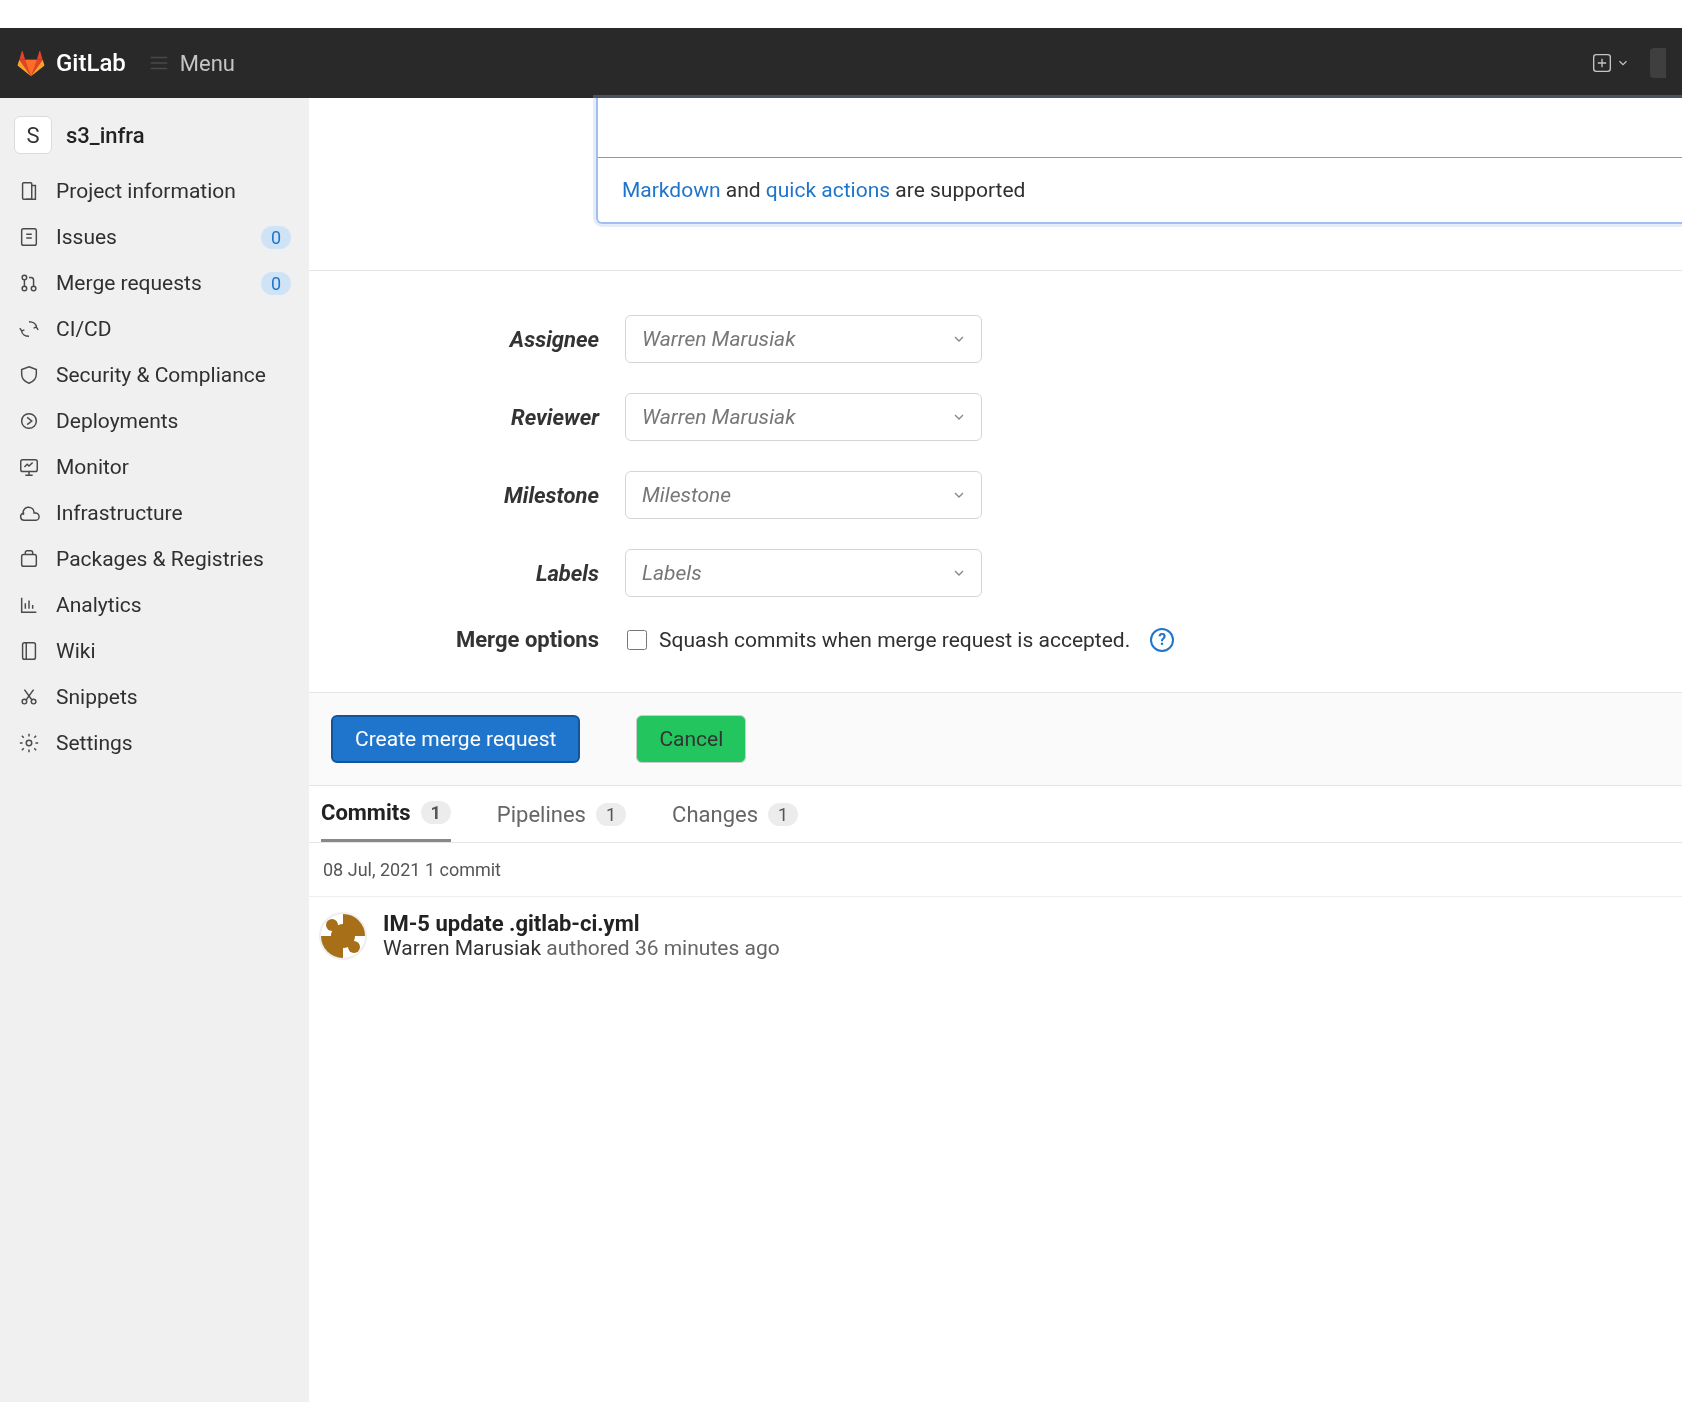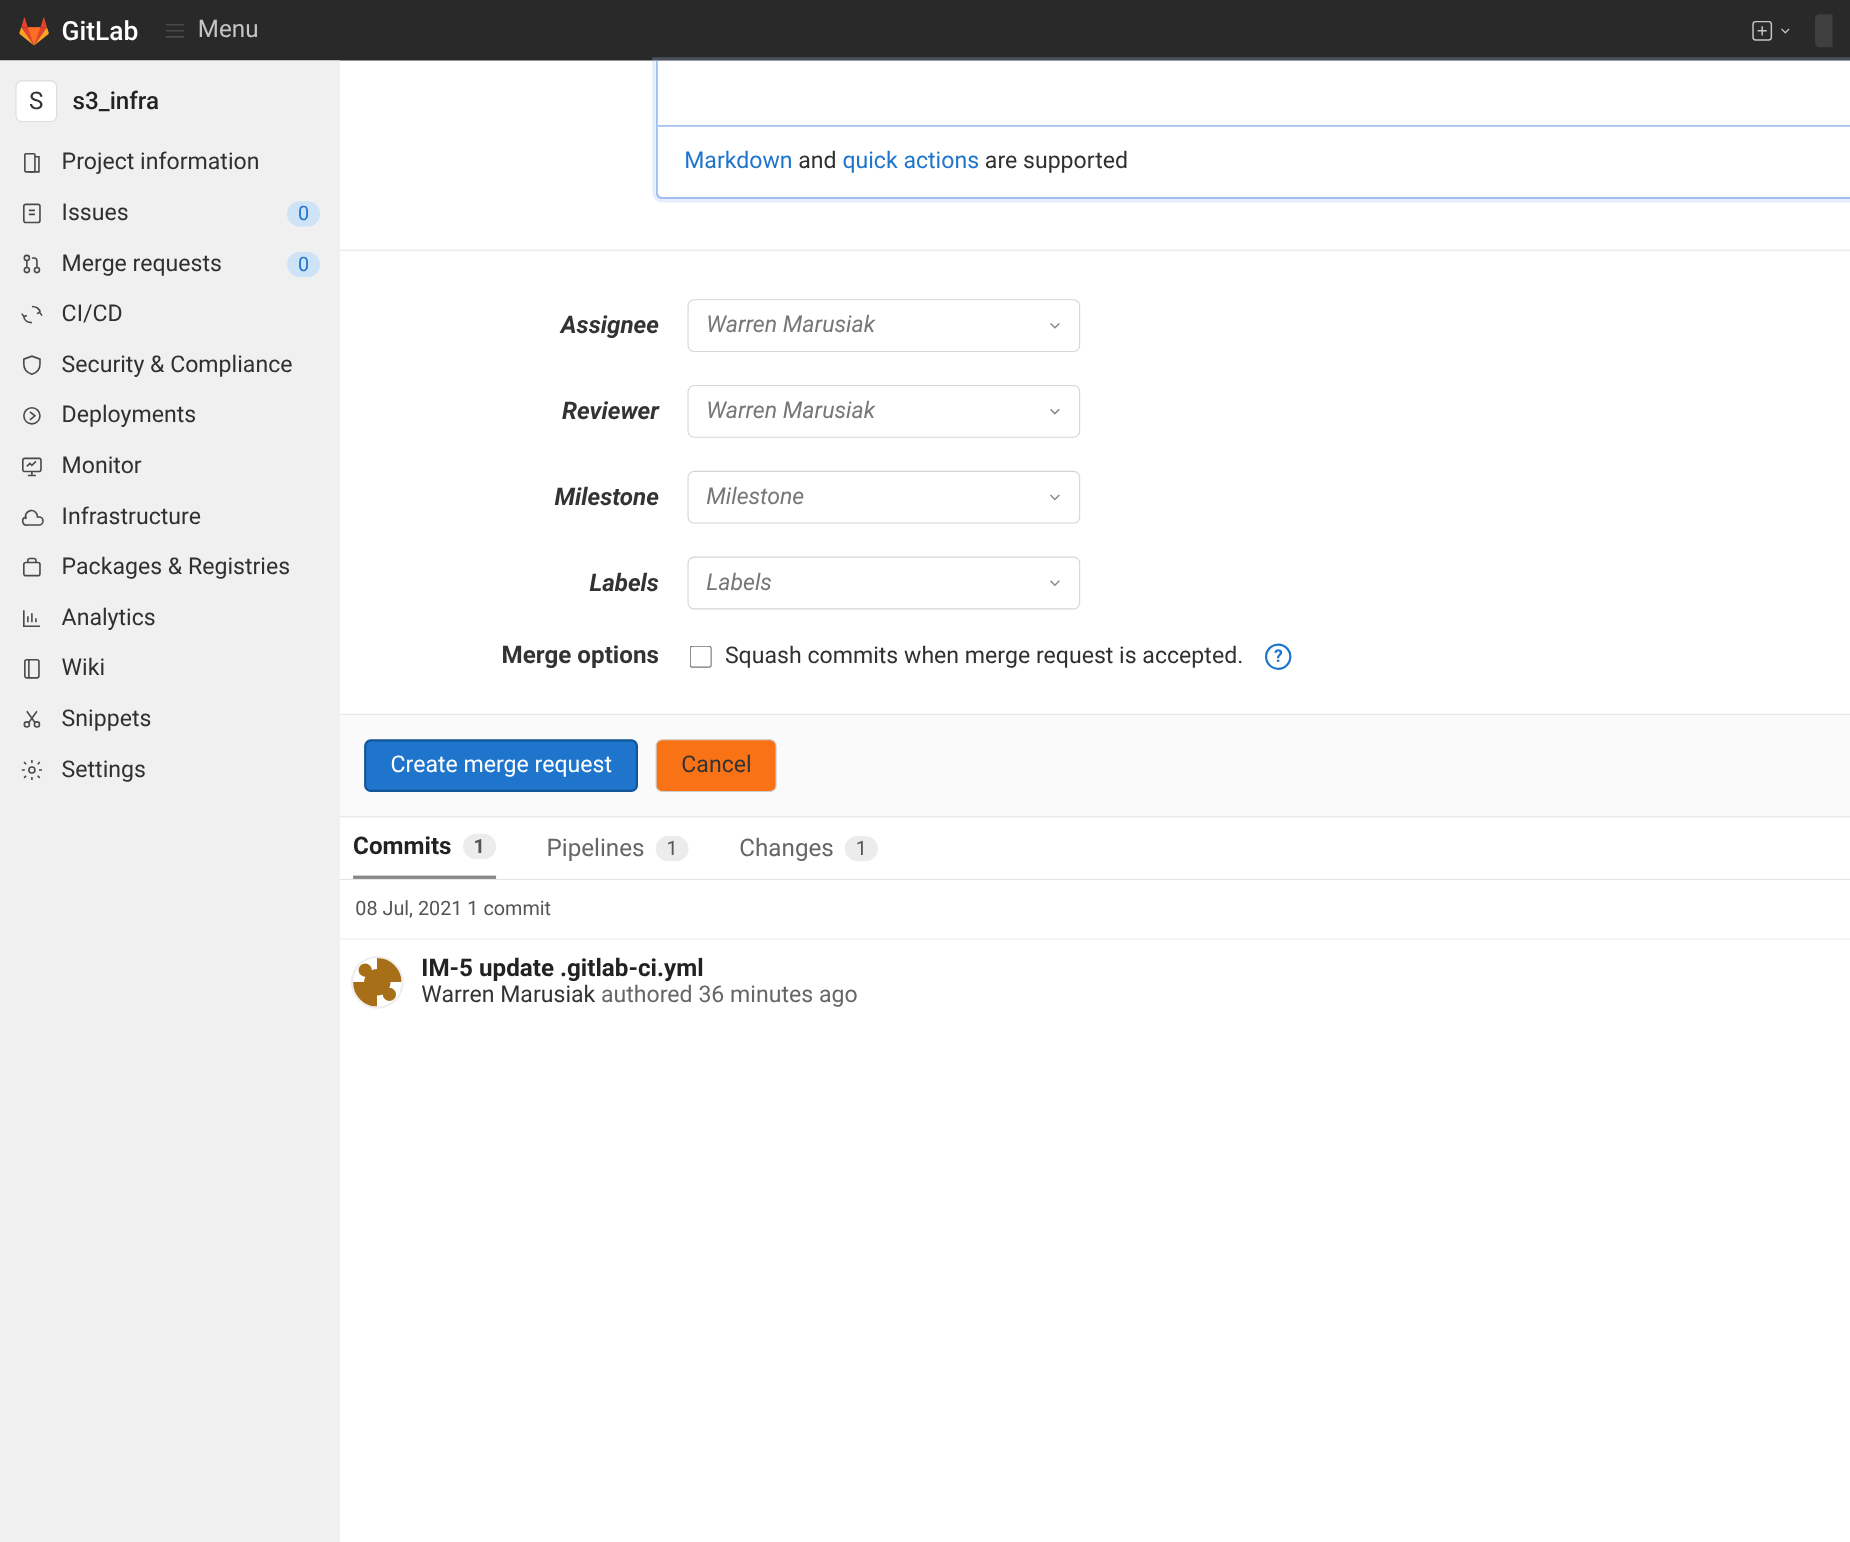--- a/index.html
+++ b/index.html
@@ -1,18 +1,18 @@
 <!DOCTYPE html>
 <html><head>
 <meta charset="utf-8">
 <style>
 * { box-sizing: border-box; margin: 0; padding: 0; font-family: -apple-system, BlinkMacSystemFont, "Segoe UI", Roboto, sans-serif; }
 body { background: #fff; color: #303030; }
 
-.topbar { height: 55px; background: #292929; display: flex; align-items: center; padding: 0 16px; }
+.topbar { height: 70px; background: #292929; display: flex; align-items: center; padding: 0 16px; margin-top: 28px; }
 .logo-wrap { display: flex; align-items: center; gap: 10px; }
 .logo-wrap span.brand { color: #fff; font-size: 24px; font-weight: 500; }
 .menu-btn { display: flex; align-items: center; gap: 10px; color: #c5c5c5; font-size: 22px; margin-left: 22px; cursor: pointer; }
 .topbar-spacer { flex: 1; }
 .top-right { display: flex; align-items: center; gap: 8px; }
 .top-plus { display:flex; align-items:center; gap:4px; color:#c5c5c5; }
 .top-stub { width:16px; height:30px; background:#3f3f3f; border-radius:4px 0 0 4px; margin-left:12px;}
 
 .layout { display: flex; }
 
@@ -42,21 +42,21 @@
 .select .chev { position:absolute; right:14px; color:#888; }
 
 .merge-opt-row { display:grid; grid-template-columns: 290px 1fr; gap:28px; align-items:center; padding-right:21px; }
 .merge-opt-row .field-label { text-align:right; font-size:22px; font-weight:700; }
 .merge-opt-r { display:flex; align-items:center; gap:12px; font-size:21px; }
 .merge-opt-r input[type="checkbox"] { width:20px; height:20px; }
 .help-icon { width:24px; height:24px; border:2px solid #1f75cb; border-radius:50%; color:#1f75cb; display:inline-flex; align-items:center; justify-content:center; font-size:16px; font-weight:700; margin-left:8px; }
 
 .action-bar { background:#fafafa; border-top:1px solid #e5e5e5; border-bottom:1px solid #e5e5e5; padding: 22px 22px; margin-top: 40px; display:flex; gap:16px; }
 .btn-primary { background:#1f75cb; border:2px solid #135698; color:#fff; font-size:21px; padding:10px 22px; border-radius:6px; cursor:pointer; }
-.btn-secondary { background:#f97316; border:1px solid #ccc; color:#333; font-size:21px; padding:10px 22px; border-radius:6px; cursor:pointer; }
+.btn-secondary { background:#22c55e; border:1px solid #ccc; color:#333; font-size:21px; padding:10px 22px; border-radius:6px; cursor:pointer;margin-left:40px; }
 
 .tabs { display:flex; gap:46px; padding: 14px 12px 0 12px; border-bottom:1px solid #e5e5e5; }
 .tab { display:flex; align-items:center; gap:10px; font-size:22px; color:#666; padding-bottom:14px; cursor:pointer; }
 .tab.active { color:#222; font-weight:700; border-bottom:3px solid #888; }
 .tab .cnt { background:#ececec; color:#555; border-radius:12px; padding:1px 10px; font-size:18px; }
 
 .commit-date { padding: 16px 14px; font-size:18px; color:#555; border-bottom:1px solid #eee; }
 .commit-row { display:flex; align-items:center; gap:16px; padding:14px 10px; }
 .avatar { width:48px; height:48px; border-radius:50%; background: conic-gradient(#a86f19 0 25%, #fff 0 50%, #a86f19 0 75%, #fff 0); border:2px solid #eee; position:relative; }
 .avatar::after { content:""; position:absolute; inset:10px; border-radius:50%; background:#a86f19; box-shadow: -11px -11px 0 -6px #a86f19, 11px -11px 0 -6px #a86f19, -11px 11px 0 -6px #a86f19, 11px 11px 0 -6px #a86f19; }

